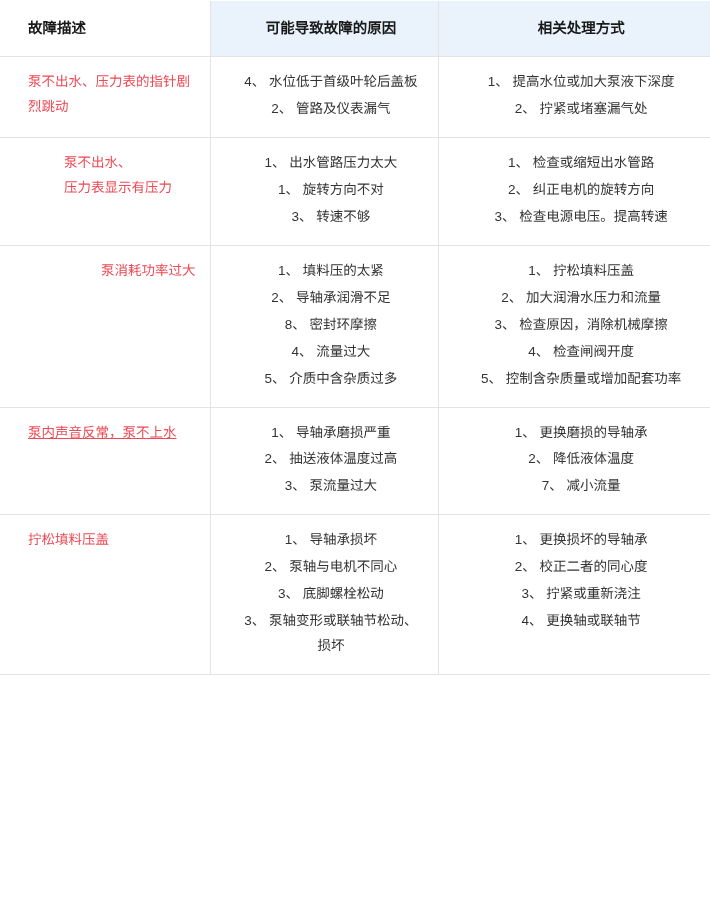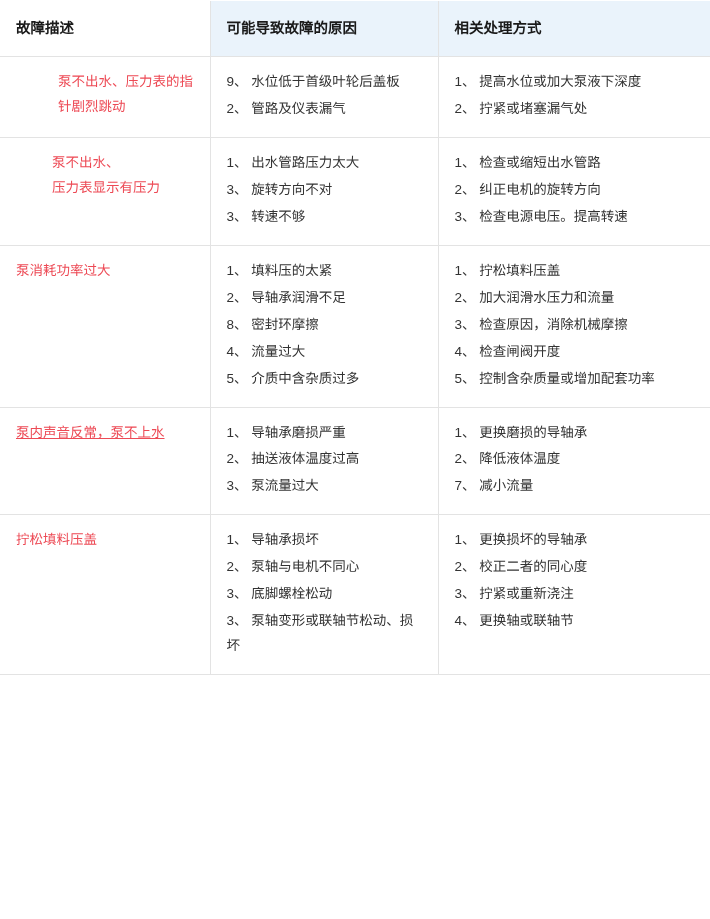--- a/index.html
+++ b/index.html
@@ -19,36 +19,37 @@
     table-layout: fixed;
   }
   #fault-table col.c0 { width: 210px; }
   #fault-table col.c1 { width: 228px; }
   #fault-table col.c2 { width: 272px; }
 
   #fault-table th,
   #fault-table td {
     vertical-align: top;
     border-bottom: 1px solid #e3e3e3;
-    padding: 13px 14px 13px 16px;
+    padding: 13px 14px 13px 28px;
     line-height: 1.85;
   }
   #fault-table th {
     border-bottom: 1px solid #e3e3e3;
     font-weight: bold;
     font-size: 14.5px;
     color: #1a1a1a;
     text-align: left;
     padding-top: 14px;
     padding-bottom: 14px;
   }
   
   #fault-table th.sep,
   #fault-table td.sep {
     border-left: 1px solid #e3e3e3;
+    text-align: center;
   }
   #fault-table thead th.hl {
     background: #eaf3fb;
   }
   .fault-name {
     color: #ed4a55;
     font-size: 13.5px;
     line-height: 1.85;
   }
   .step-list {
@@ -83,58 +84,58 @@
   <thead>
     <tr>
       <th>故障描述</th>
       <th class="hl sep">可能导致故障的原因</th>
       <th class="hl sep">相关处理方式</th>
     </tr>
   </thead>
   <tbody id="table-body">
       <tr>
         <td>
-          <div class="fault-name" style="white-space: pre-line; margin-left: 42px;">泵不出水、压力表的指针剧烈跳动</div>
+          <div class="fault-name" style="white-space: pre-line;">泵不出水、压力表的指针剧烈跳动</div>
         </td>
         <td class="sep">
           <ul class="step-list">
-            <li>9、 水位低于首级叶轮后盖板</li>
+            <li>4、 水位低于首级叶轮后盖板</li>
             <li>2、 管路及仪表漏气</li>
           </ul>
         </td>
         <td class="sep">
           <ul class="step-list">
             <li>1、 提高水位或加大泵液下深度</li>
             <li>2、 拧紧或堵塞漏气处</li>
           </ul>
         </td>
       </tr>
       <tr>
         <td>
           <div class="fault-name" style="white-space: pre-line; margin-left: 36px;">泵不出水、
 压力表显示有压力</div>
         </td>
         <td class="sep">
           <ul class="step-list">
             <li>1、 出水管路压力太大</li>
-            <li>3、 旋转方向不对</li>
+            <li>1、 旋转方向不对</li>
             <li>3、 转速不够</li>
           </ul>
         </td>
         <td class="sep">
           <ul class="step-list">
             <li>1、 检查或缩短出水管路</li>
             <li>2、 纠正电机的旋转方向</li>
             <li>3、 检查电源电压。提高转速</li>
           </ul>
         </td>
       </tr>
       <tr>
         <td>
-          <div class="fault-name" style="white-space: pre-line;">泵消耗功率过大</div>
+          <div class="fault-name" style="white-space: pre-line; text-align: right;">泵消耗功率过大</div>
         </td>
         <td class="sep">
           <ul class="step-list">
             <li>1、 填料压的太紧</li>
             <li>2、 导轴承润滑不足</li>
             <li>8、 密封环摩擦</li>
             <li>4、 流量过大</li>
             <li>5、 介质中含杂质过多</li>
           </ul>
         </td>

